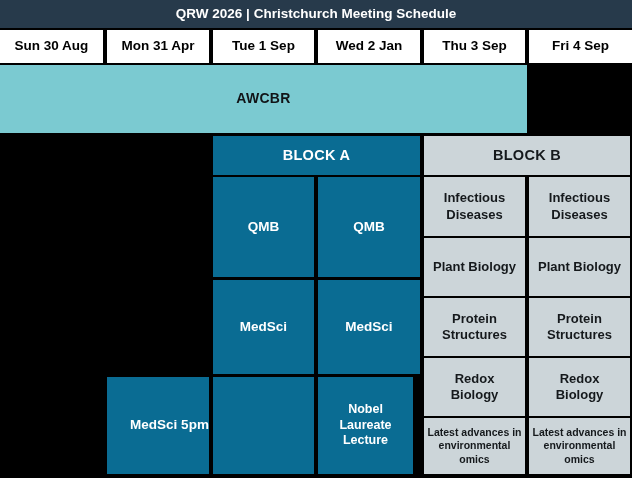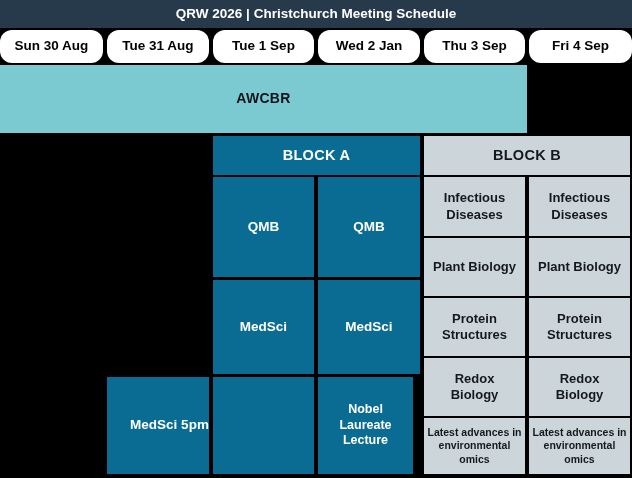--- a/index.html
+++ b/index.html
@@ -12,37 +12,37 @@
   }
   .cell{
     position:absolute;
     display:flex;align-items:center;justify-content:center;
     text-align:center;
     font-weight:bold;
     box-sizing:border-box;
     line-height:1.25;
   }
   .titlebar{background:#273a4b;color:#ffffff;font-size:13.5px;}
-  .daycell{background:#ffffff;color:#000000;font-size:13.5px;border-radius:12px;}
+  .daycell{background:#ffffff;color:#000000;font-size:13.5px;}
   .tealcell{background:#7bcad1;color:#111417;font-size:14px;letter-spacing:.3px;}
   .bluecell{background:#0a6c93;color:#ffffff;font-size:13.5px;}
   .graycell{background:#ccd5d9;color:#15191c;font-size:13px;padding:0 6px;}
   .blockhdr{font-size:14.5px;letter-spacing:.3px;}
   .smalltext{font-size:10.5px;padding:0 3px;}
   .nobel{font-size:12.5px;padding:0 6px;}
 </style>
 </head>
 <body>
 
 <div class="screen">
 
   <div class="cell titlebar" style="left:0;top:0;width:632px;height:28px;">QRW 2026 | Christchurch Meeting Schedule</div>
 
   <div class="cell daycell" style="left:0;top:30px;width:103px;height:33px;">Sun 30 Aug</div>
-  <div class="cell daycell" style="left:107px;top:30px;width:102px;height:33px;">Tue 31 Aug</div>
+  <div class="cell daycell" style="left:107px;top:30px;width:102px;height:33px;">Mon 31 Apr</div>
   <div class="cell daycell" style="left:213px;top:30px;width:101px;height:33px;">Tue 1 Sep</div>
   <div class="cell daycell" style="left:318px;top:30px;width:102px;height:33px;">Wed 2 Jan</div>
   <div class="cell daycell" style="left:424px;top:30px;width:101px;height:33px;">Thu 3 Sep</div>
   <div class="cell daycell" style="left:529px;top:30px;width:103px;height:33px;">Fri 4 Sep</div>
 
   <div class="cell tealcell" style="left:0;top:65px;width:527px;height:68px;">AWCBR</div>
 
   <div class="cell bluecell blockhdr" style="left:213px;top:136px;width:207px;height:39px;">BLOCK A</div>
   <div class="cell graycell blockhdr" style="left:424px;top:136px;width:206px;height:39px;">BLOCK B</div>
 

